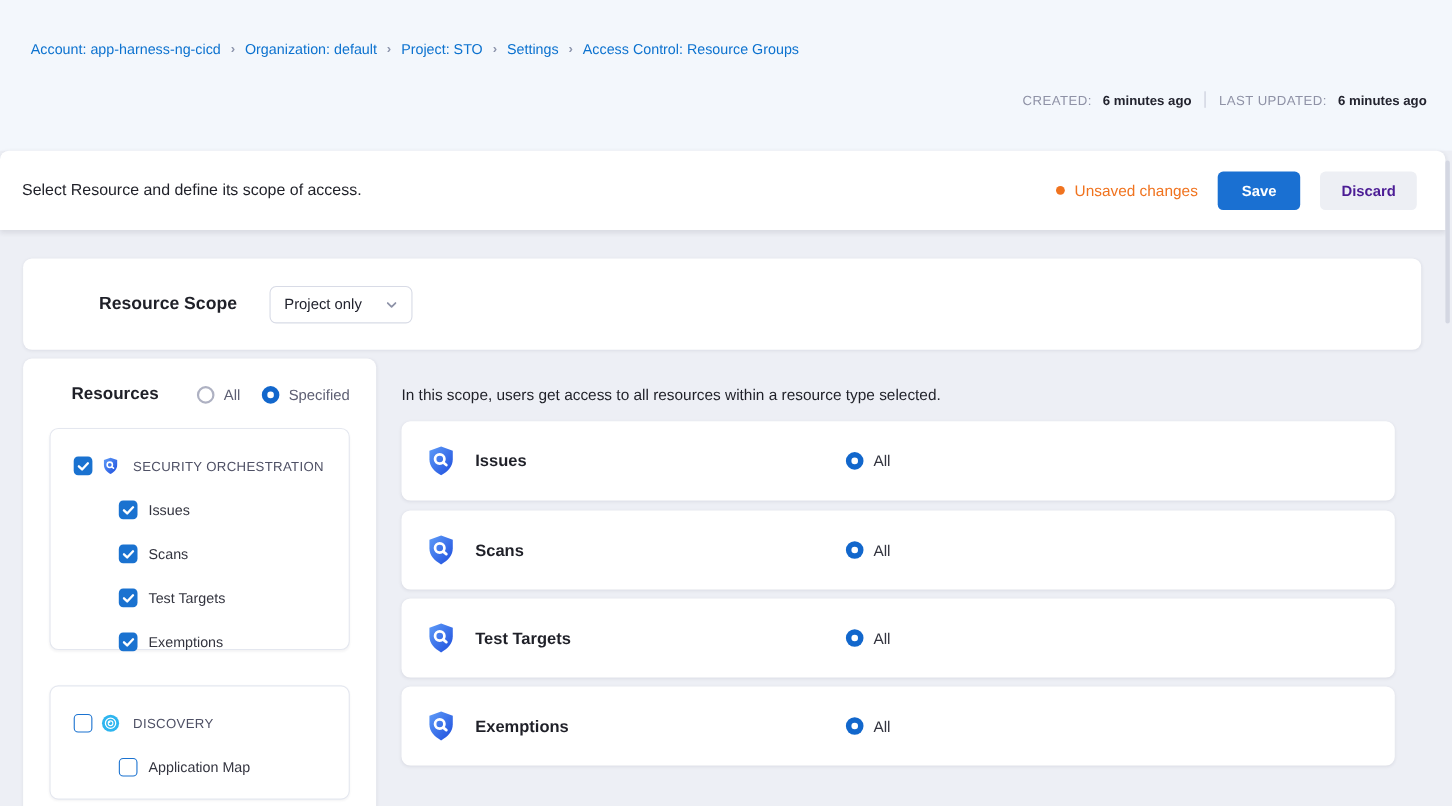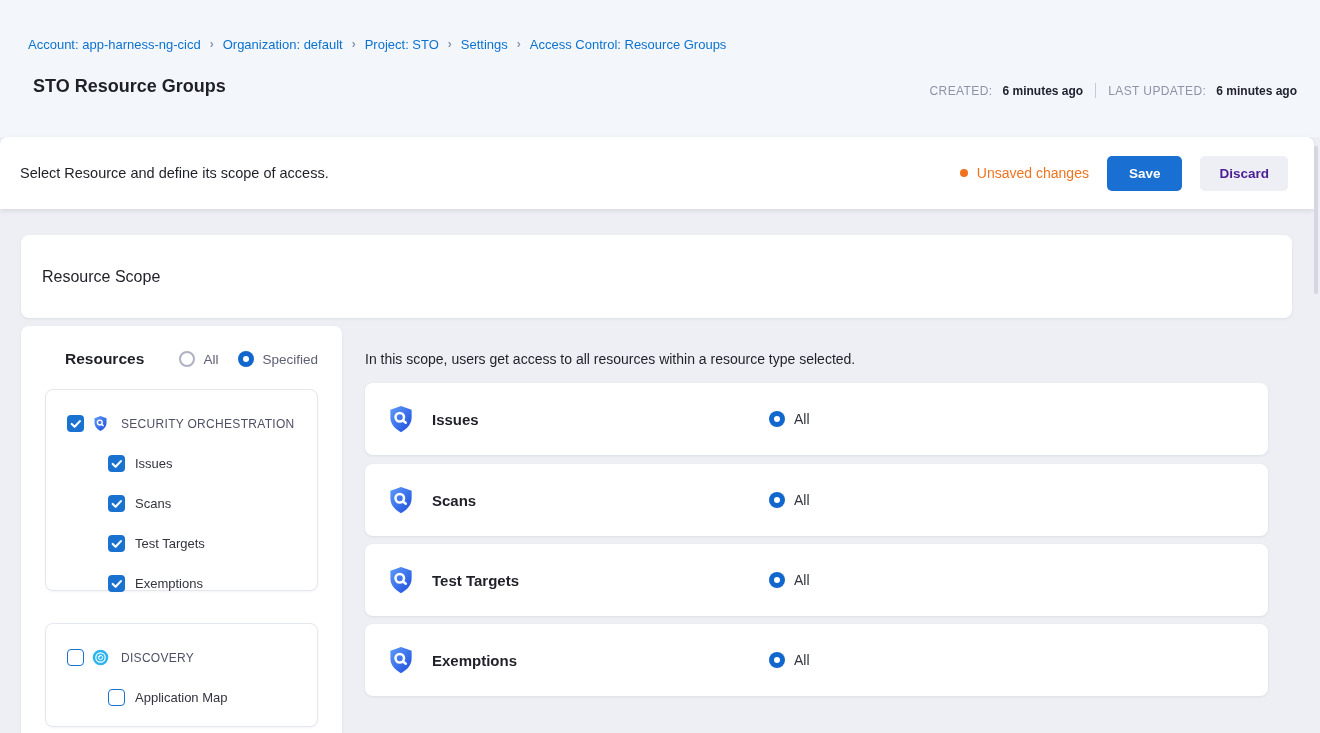--- a/index.html
+++ b/index.html
@@ -34,21 +34,21 @@
   
   .scroll-thumb { position:absolute; left:1314px; top:146px; width:4px; height:148px;
     background:#d4d7e2; border-radius:2px; z-index:3; }
 
   
   .page { position:absolute; left:0; top:209px; width:1320px; height:524px; background:#edeff5; }
   .card { background:#fff; border-radius:8px; box-shadow:0 1px 3px rgba(40,41,61,.08); }
 
   .scope-card { position:absolute; left:21px; top:26px; width:1271px; height:83px;
     display:flex; align-items:center; padding-left:21px; }
-  .scope-label { font-size:16px; font-weight:400; color:#1f2028; margin-right:30px; }
+  .scope-label { font-size:16px; font-weight:700; color:#1f2028; margin-right:30px;margin-left:48px; }
   .select { width:130px; height:34px; border:1px solid #d8dbe6; border-radius:6px; background:#fff;
     display:flex; align-items:center; justify-content:space-between; padding:0 12px; cursor:pointer; }
   .select-value { font-size:13.5px; color:#22232e; }
 
   
   .resources-panel { position:absolute; left:21px; top:117px; width:321px; height:420px; }
   .resources-head { position:absolute; left:24px; right:24px; top:24px; display:flex; align-items:center; justify-content:space-between;margin-left:20px; }
   .resources-title { font-size:15.5px; font-weight:700; color:#1f2028; }
   .radio-row { display:flex; align-items:center; gap:8px; cursor:pointer; }
   .radio-group { display:flex; align-items:center; gap:20px; }
@@ -110,21 +110,20 @@
     <span class="crumb">Account: app-harness-ng-cicd</span>
     <span class="crumb-sep">›</span>
     <span class="crumb">Organization: default</span>
     <span class="crumb-sep">›</span>
     <span class="crumb">Project: STO</span>
     <span class="crumb-sep">›</span>
     <span class="crumb">Settings</span>
     <span class="crumb-sep">›</span>
     <span class="crumb">Access Control: Resource Groups</span>
   </div>
-  <div class="page-title">STO Resource Groups</div>
   <div class="header-meta">
     <span class="meta-label">CREATED:</span>
     <span class="meta-value">6 minutes ago</span>
     <span class="meta-divider"></span>
     <span class="meta-label">LAST UPDATED:</span>
     <span class="meta-value">6 minutes ago</span>
   </div>
 </div>
 
 <div class="toolbar">
@@ -138,20 +137,26 @@
     <button class="btn btn-discard">Discard</button>
   </div>
 </div>
 
 <div class="scroll-thumb"></div>
 
 <div class="page">
 
   <div class="card scope-card">
     <span class="scope-label">Resource Scope</span>
+    <div class="select">
+      <span class="select-value">Project only</span>
+      <svg class="chev" width="12" height="12" viewBox="0 0 12 12">
+        <polyline points="2.5,4.5 6,8 9.5,4.5" fill="none" stroke="#8e93a8" stroke-width="1.6" stroke-linecap="round" stroke-linejoin="round"></polyline>
+      </svg>
+    </div>
   </div>
 
   <div class="card resources-panel">
     <div class="resources-head">
       <span class="resources-title">Resources</span>
       <div class="radio-group">
         <div class="radio-row">
           <span class="radio off"></span>
           <span class="radio-label">All</span>
         </div>

